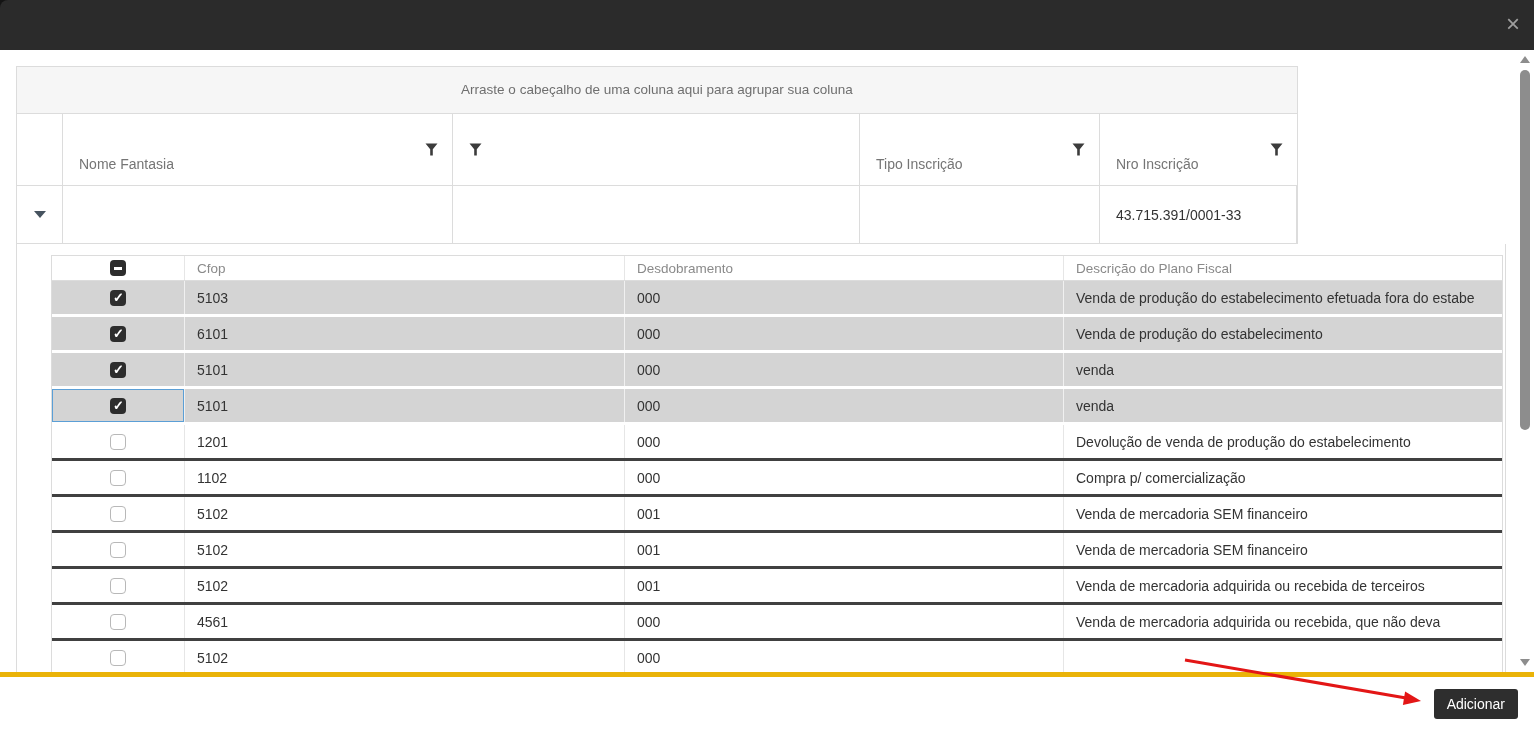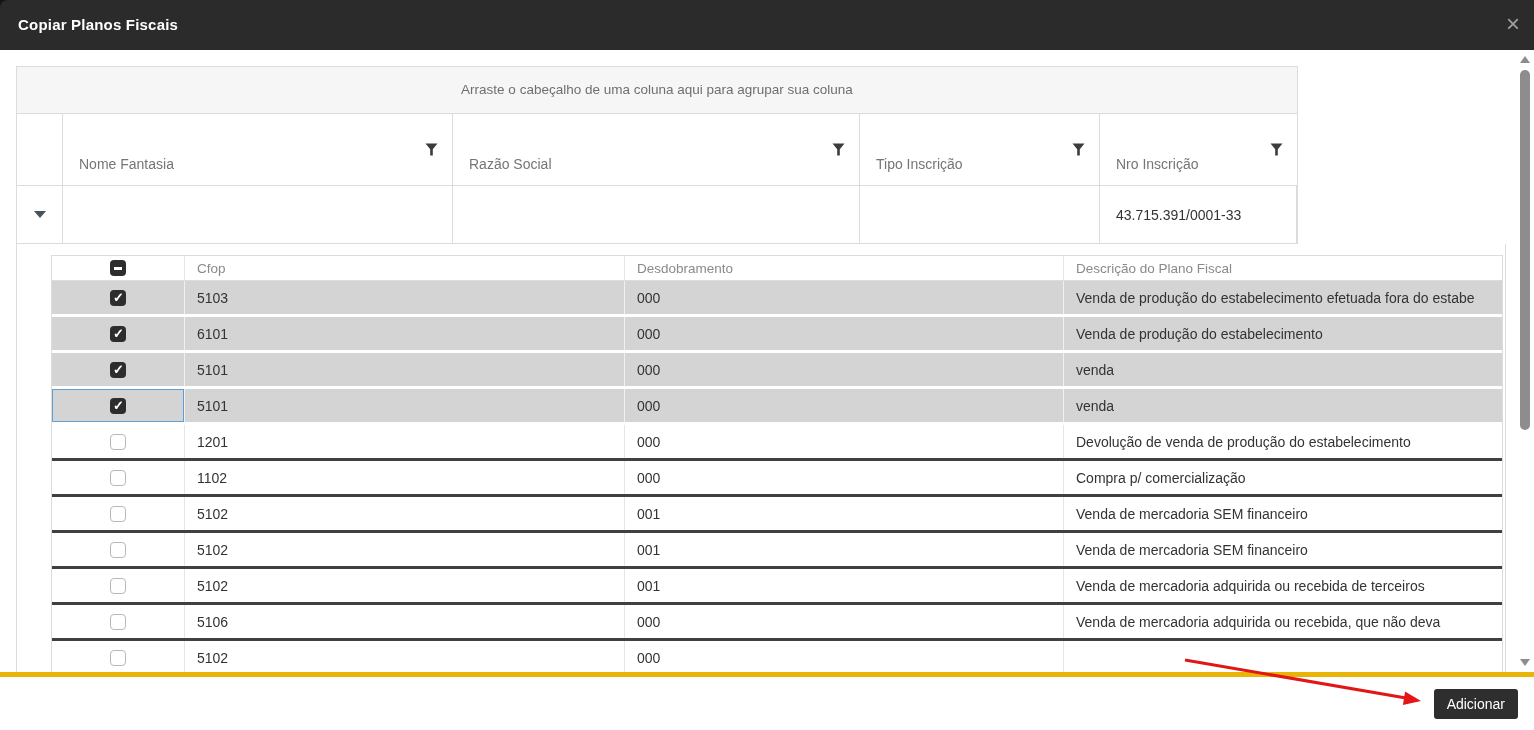--- a/index.html
+++ b/index.html
@@ -89,41 +89,39 @@
   
   .annot { position:absolute; top:0; left:0; width:1534px; height:730px;
     z-index:9; pointer-events:none; }
 </style>
 </head>
 <body>
 
 <div class="bg-tab"></div>
 
 <div class="modal-header">
-  <span class="modal-title">Copiar Planos Fiscais</span>
   <span class="modal-close">×</span>
 </div>
 
 <div class="modal-body">
 
   <div class="outer-grid">
     <div class="group-panel">
       <span>Arraste o cabeçalho de uma coluna aqui para agrupar sua coluna</span>
     </div>
 
     <div class="filter-row">
       <div class="filter-cell col-expand"></div>
       <div class="filter-cell col-nf">
         <span class="lbl">Nome Fantasia</span>
         <svg class="funnel" viewBox="0 0 13 13">
             <path d="M0.5 0.5 H12.5 L7.8 6.2 V12.5 L5.2 12.5 V6.2 Z" fill="#3c3c3c"></path>
           </svg>
       </div>
       <div class="filter-cell col-rs">
-        <span class="lbl">Razão Social</span>
         <svg class="funnel" viewBox="0 0 13 13">
             <path d="M0.5 0.5 H12.5 L7.8 6.2 V12.5 L5.2 12.5 V6.2 Z" fill="#3c3c3c"></path>
           </svg>
       </div>
       <div class="filter-cell col-ti">
         <span class="lbl">Tipo Inscrição</span>
         <svg class="funnel" viewBox="0 0 13 13">
             <path d="M0.5 0.5 H12.5 L7.8 6.2 V12.5 L5.2 12.5 V6.2 Z" fill="#3c3c3c"></path>
           </svg>
       </div>
@@ -228,21 +226,21 @@
               <span class="cb unchecked"></span>
             </div>
             <div class="cell c-cfop">5102</div>
             <div class="cell c-desd">001</div>
             <div class="cell c-desc">Venda de mercadoria adquirida ou recebida de terceiros</div>
           </div>
           <div class="igrid-row">
             <div class="cell c-cb">
               <span class="cb unchecked"></span>
             </div>
-            <div class="cell c-cfop">5106</div>
+            <div class="cell c-cfop">4561</div>
             <div class="cell c-desd">000</div>
             <div class="cell c-desc">Venda de mercadoria adquirida ou recebida, que não deva</div>
           </div>
           <div class="igrid-row">
             <div class="cell c-cb">
               <span class="cb unchecked"></span>
             </div>
             <div class="cell c-cfop">5102</div>
             <div class="cell c-desd">000</div>
           </div>

